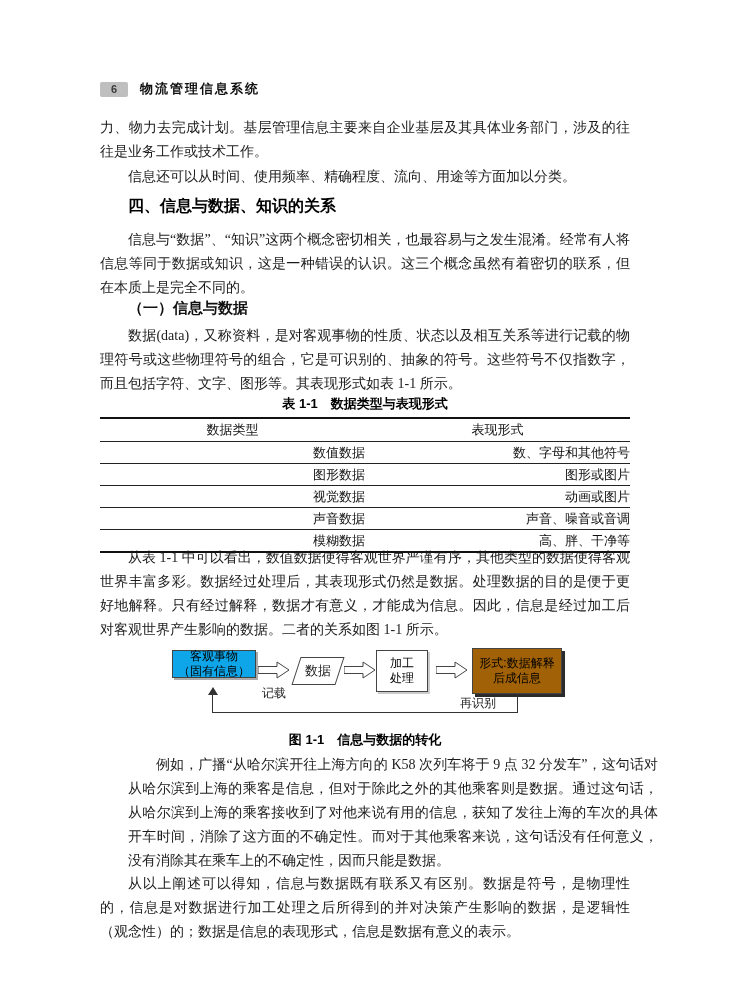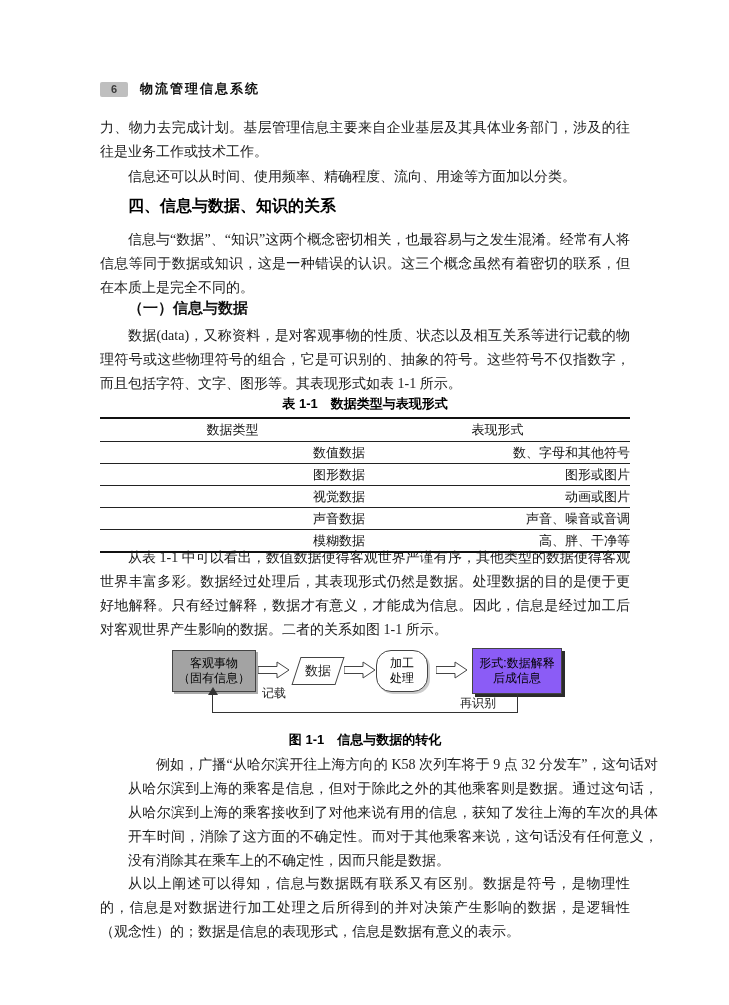--- a/index.html
+++ b/index.html
@@ -57,23 +57,23 @@
   .dtable tbody tr:last-child td { border-bottom:none; }
 
   
   .figure { position:absolute; left:100px; top:645px; width:530px; height:82px; }
   .dbox {
     position:absolute; border:1px solid #444; background:#fff;
     display:flex; flex-direction:column; align-items:center; justify-content:center;
     font-family:"Liberation Sans",sans-serif; font-size:12px; line-height:15px; text-align:center; color:#000;
     box-sizing:border-box;
   }
-  .src  { left:72px;  top:5px; width:84px; height:42px; background:#a3a3a3; box-shadow:2px 2px 0 #aaa; }
-  .proc { left:276px; top:5px; width:52px; height:42px; background:#fff; box-shadow:2px 2px 0 #ccc;border-radius:15px; }
-  .res  { left:372px; top:3px; width:90px; height:46px; background:#8b5cf6; box-shadow:3px 3px 0 #2b2b2b; padding:2px; }
+  .src  { left:72px;  top:5px; width:84px; height:28px; background:#0ea5e9; box-shadow:2px 2px 0 #aaa; }
+  .proc { left:276px; top:5px; width:52px; height:42px; background:#fff; box-shadow:2px 2px 0 #ccc; }
+  .res  { left:372px; top:3px; width:90px; height:46px; background:#a16207; box-shadow:3px 3px 0 #2b2b2b; padding:2px; }
   .pgram {
     position:absolute; left:196px; top:12px; width:44px; height:28px;
     border:1px solid #444; background:#fff; transform:skewX(-18deg);
     display:flex; align-items:center; justify-content:center; box-sizing:border-box;
   }
   .pgram > span { transform:skewX(18deg); font-family:"Liberation Sans",sans-serif; font-size:13px; }
   .arr { position:absolute; top:16px; }
   .a1 { left:158px; } .a2 { left:244px; } .a3 { left:336px; }
   .rec  { position:absolute; left:150px; top:40px; width:48px; text-align:center; font-size:12px; font-family:"Liberation Sans",sans-serif; }
   .reid { position:absolute; left:332px; top:50px; width:64px; text-align:right; font-size:12px; font-family:"Liberation Sans",sans-serif; }

